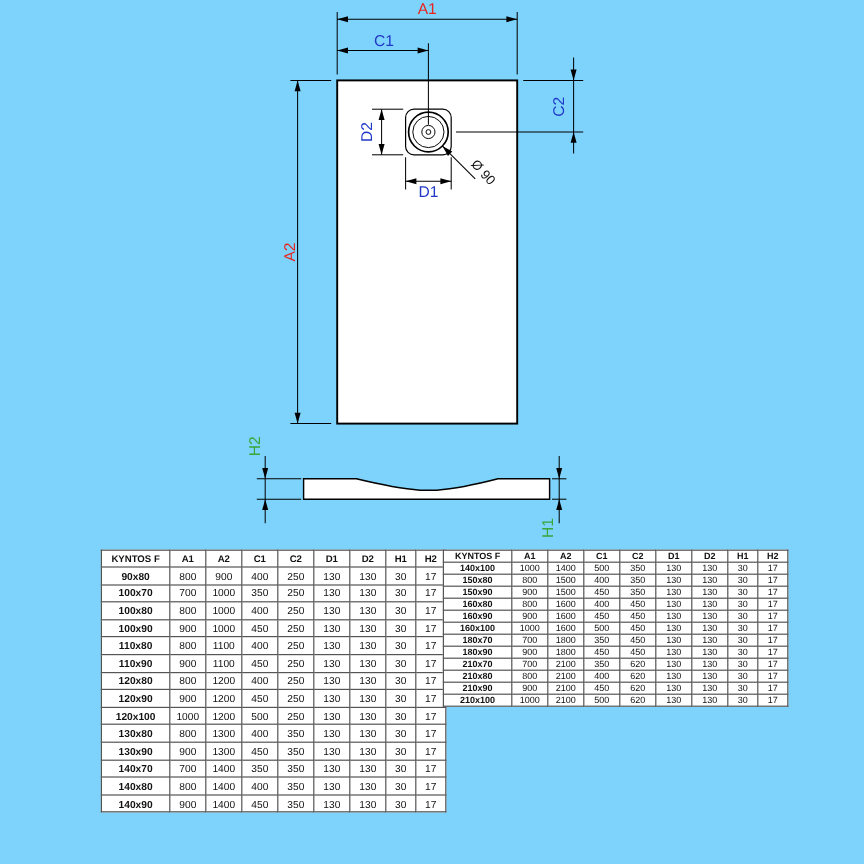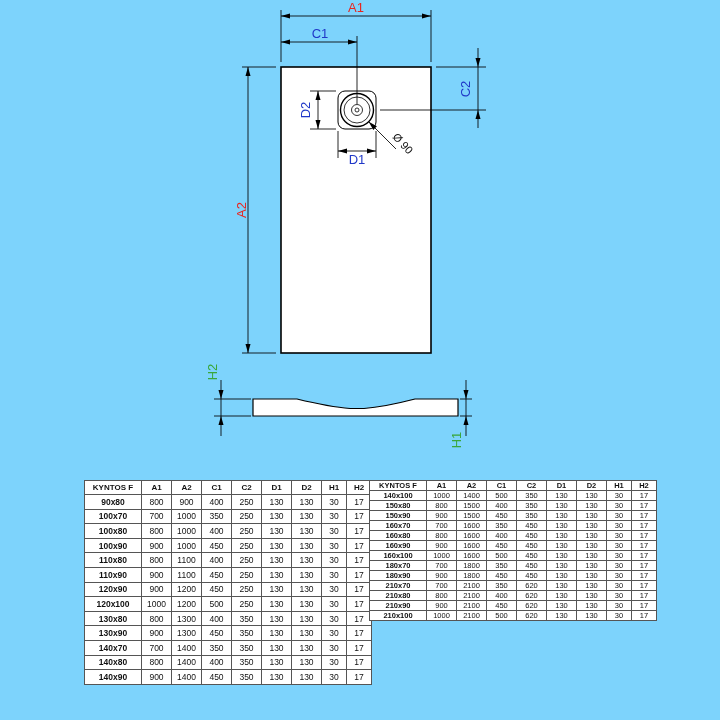--- a/index.html
+++ b/index.html
@@ -6,21 +6,21 @@
   #stage{position:relative;width:720px;height:720px;background:#7dd3fc;overflow:hidden;
          font-family:"Liberation Sans",sans-serif;}
   svg{position:absolute;top:0;left:0;}
   svg text{font-family:"Liberation Sans",sans-serif;font-size:13px;}
   svg text.small{font-size:11px;}
   .red{fill:#e8251f;}
   .blue{fill:#2038c8;}
   .green{fill:#3aa63a;}
 
   table.dim-table{position:absolute;border-collapse:collapse;background:#fff;
-                  table-layout:fixed;border:1px solid #444;margin-top:22px;}
+                  table-layout:fixed;border:1px solid #444;}
   .dim-table th,.dim-table td{border:1px solid #555;text-align:center;vertical-align:middle;
                   padding:0 1px;font-size:8.5px;color:#111;white-space:nowrap;overflow:hidden;}
   .dim-table th{font-weight:bold;font-size:8px;height:13px;}
   .dim-table td{height:13.6px;}
   .dim-table td.size-cell{font-weight:bold;}
   .dim-table th:nth-child(1){width:54px;}
   .dim-table th:nth-child(n+2){width:27px;}
   .dim-table th:nth-child(8),.dim-table th:nth-child(9){width:22px;}
   .hdr-red{color:#e8251f;}
   .hdr-orange{color:#e8820a;}
@@ -193,20 +193,31 @@
           <td>900</td>
           <td>1100</td>
           <td>450</td>
           <td>250</td>
           <td>130</td>
           <td>130</td>
           <td>30</td>
           <td>17</td>
         </tr>
         <tr>
+          <td class="size-cell">120x80</td>
+          <td>800</td>
+          <td>1200</td>
+          <td>400</td>
+          <td>250</td>
+          <td>130</td>
+          <td>130</td>
+          <td>30</td>
+          <td>17</td>
+        </tr>
+        <tr>
           <td class="size-cell">120x90</td>
           <td>900</td>
           <td>1200</td>
           <td>450</td>
           <td>250</td>
           <td>130</td>
           <td>130</td>
           <td>30</td>
           <td>17</td>
         </tr>
@@ -320,31 +331,20 @@
           <td>900</td>
           <td>1500</td>
           <td>450</td>
           <td>350</td>
           <td>130</td>
           <td>130</td>
           <td>30</td>
           <td>17</td>
         </tr>
         <tr>
-          <td class="size-cell">160x70</td>
-          <td>700</td>
-          <td>1600</td>
-          <td>350</td>
-          <td>450</td>
-          <td>130</td>
-          <td>130</td>
-          <td>30</td>
-          <td>17</td>
-        </tr>
-        <tr>
           <td class="size-cell">160x80</td>
           <td>800</td>
           <td>1600</td>
           <td>400</td>
           <td>450</td>
           <td>130</td>
           <td>130</td>
           <td>30</td>
           <td>17</td>
         </tr>

